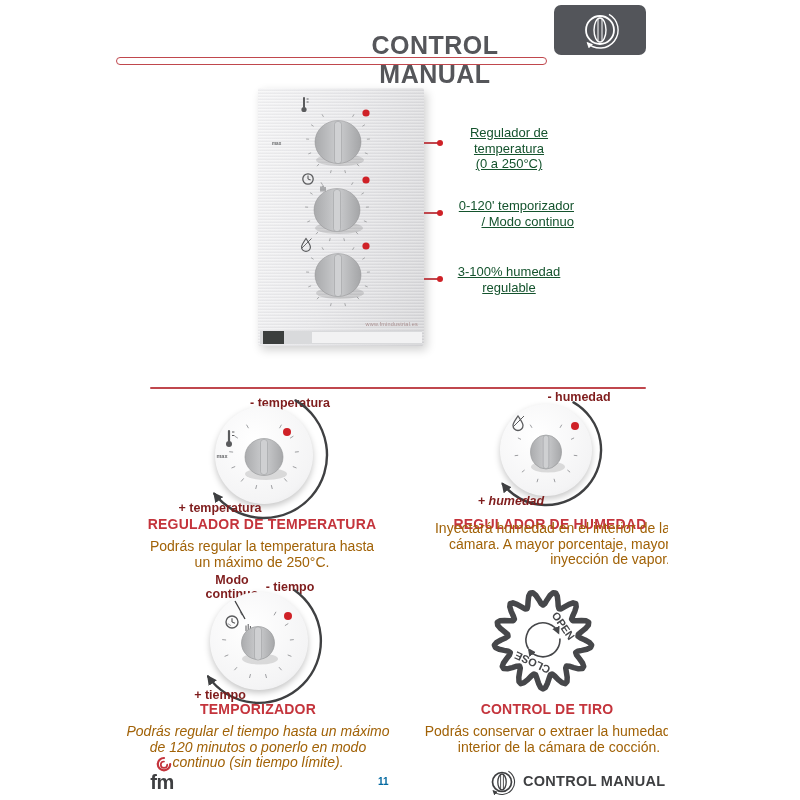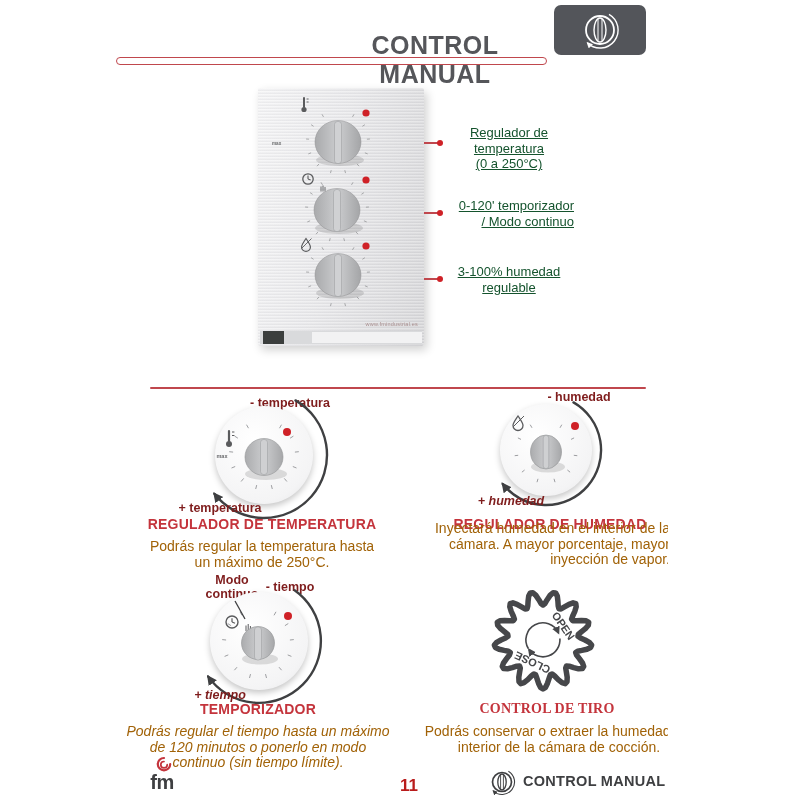--- a/index.html
+++ b/index.html
@@ -34,21 +34,21 @@
   
   .dirlabel{font-size:12.5px;font-weight:bold;color:#7f1d1d;text-align:center;line-height:13.5px;}
   .redhead{font-size:14px;font-weight:bold;color:#c4343c;text-align:center;letter-spacing:.2px;}
   .body{font-size:14px;line-height:15.5px;color:#a16207;text-align:center;}
 
   .disc{filter:drop-shadow(0 3px 3px rgba(0,0,0,.22));}
   svg text{font-family:"Liberation Sans",sans-serif;}
 
   
   .fm{left:140px;top:771px;width:44px;text-align:center;font-size:20px;font-weight:bold;color:#3e3f41;letter-spacing:-.5px;}
-  .page-num{left:378px;top:776px;width:40px;text-align:right;font-size:17px;font-weight:bold;color:#b91c1c;}
+  .page-num{left:378px;top:776px;width:40px;text-align:left;font-size:10px;font-weight:bold;color:#0369a1;}
   .ftitle{left:523px;top:773px;font-size:14.5px;font-weight:bold;color:#3e3f41;letter-spacing:.3px;}
 </style>
 </head>
 <body>
 
 <div id="page">
 
   <div class="abs h1">CONTROL MANUAL</div>
   <div class="abs underline"></div>
   <div class="abs badge">
@@ -313,41 +313,41 @@
       <line x1="0" y1="3" x2="0" y2="-2.5"></line>
         <line x1="2.2" y1="3" x2="2.2" y2="-4"></line>
         <line x1="4.4" y1="3" x2="4.4" y2="-2"></line>
     </g>
     <ellipse cx="86" cy="103" rx="18" ry="5.5" fill="#000" opacity=".12"></ellipse>
     <ellipse cx="84" cy="87" rx="16.5" ry="16.5" fill="url(#kn1)" stroke="#919294" stroke-width=".6"></ellipse>
     <rect x="80.5" y="71" width="7" height="33" rx="3" fill="#cfd0d2" stroke="#97989a" stroke-width=".5"></rect>
     <circle cx="114" cy="60" r="4" fill="#cf2127"></circle>
     <path d="M120.6,34.2 A62,62 0 1 1 34.2,120.6" fill="none" stroke="#3f4042" stroke-width="2.4" stroke-linecap="round" marker-end="url(#ar3)"></path>
   </svg>
-  <div class="abs dirlabel" style="left:160px;top:689px;width:120px;font-style:italic;">+ tiempo</div>
+  <div class="abs dirlabel" style="left:160px;top:689px;width:120px;">+ tiempo</div>
 
   <svg class="abs" style="left:463px;top:560px;" width="160" height="160" viewBox="0 0 160 160">
     <defs>
       <marker id="gar" markerWidth="10" markerHeight="10" refX="6" refY="4" orient="auto" markerUnits="userSpaceOnUse">
         <path d="M0,0 L8,4 L0,8 Z" fill="#46474a"></path>
       </marker>
     </defs>
     <path id="gear-path" fill="#ffffff" stroke="#46474a" stroke-width="5.5" stroke-linejoin="round" d="M122.0,80.0L126.3,82.4L128.6,85.1L127.6,87.5L123.9,89.3L118.8,90.4L114.6,91.2L112.7,92.5L113.6,95.0L116.4,98.6L119.4,102.8L120.7,106.4L119.4,108.6L115.6,108.8L110.7,107.6L106.2,106.2L103.4,106.0L102.7,108.1L103.4,112.2L104.2,117.3L104.0,121.6L102.2,123.6L99.0,122.6L95.2,119.6L91.7,116.0L89.1,114.0L87.4,114.8L86.1,118.3L84.5,123.2L82.5,127.4L80.0,129.0L77.5,127.4L75.5,123.2L73.9,118.3L72.6,114.8L70.9,114.0L68.3,116.0L64.8,119.6L61.0,122.6L57.8,123.6L56.0,121.6L55.8,117.3L56.6,112.2L57.3,108.1L56.6,106.0L53.8,106.2L49.3,107.6L44.4,108.8L40.6,108.6L39.3,106.4L40.6,102.8L43.6,98.6L46.4,95.0L47.3,92.5L45.4,91.2L41.2,90.4L36.1,89.3L32.4,87.5L31.4,85.1L33.7,82.4L38.0,80.0L42.5,78.0L45.0,76.3L44.7,74.4L41.7,71.9L37.7,68.7L34.7,65.3L34.3,62.4L36.9,60.8L41.6,60.4L46.7,60.8L50.3,60.7L51.4,59.2L50.3,56.0L48.2,51.4L46.8,46.8L47.2,43.6L49.9,42.8L54.0,44.3L58.5,46.9L62.0,48.9L64.1,48.7L64.8,45.9L65.1,41.1L65.7,36.1L67.4,32.9L69.9,32.7L72.9,35.4L75.8,39.7L78.1,43.5L80.0,45.0L81.9,43.5L84.2,39.7L87.1,35.4L90.1,32.7L92.6,32.9L94.3,36.1L94.9,41.1L95.2,45.9L95.9,48.7L98.0,48.9L101.5,46.9L106.0,44.3L110.1,42.8L112.8,43.6L113.2,46.8L111.8,51.4L109.7,56.0L108.6,59.2L109.7,60.7L113.3,60.8L118.4,60.4L123.1,60.8L125.7,62.4L125.3,65.3L122.3,68.7L118.3,71.9L115.3,74.4L115.0,76.3L117.5,78.0L122.0,80.0Z"></path>
     <path d="M65.3,88.5 A17,17 0 1 1 95.4,72.8" fill="none" stroke="#46474a" stroke-width="1.6" marker-end="url(#gar)"></path>
     <path d="M96.9,78.5 A17,17 0 0 1 66.1,89.7" fill="none" stroke="#46474a" stroke-width="1.6" marker-end="url(#gar)"></path>
     <g transform="rotate(55 80 80)">
       <text x="80" y="59" text-anchor="middle" font-size="11" font-weight="bold" fill="#46474a">OPEN</text>
     </g>
     <g transform="rotate(205 80 80)">
       <text x="80" y="59" text-anchor="middle" font-size="11" font-weight="bold" fill="#46474a">CLOSE</text>
     </g>
   </svg>
 
   <div class="abs redhead" style="left:108px;top:701px;width:300px;">TEMPORIZADOR</div>
-  <div class="abs redhead" style="left:397px;top:701px;width:300px;font-family:Liberation Serif, serif;">CONTROL DE TIRO</div>
+  <div class="abs redhead" style="left:397px;top:701px;width:300px;">CONTROL DE TIRO</div>
   <div class="abs body" style="left:123px;top:724px;width:270px;font-style:italic;">Podrás regular el tiempo hasta un máximo de 120 minutos o ponerlo en modo continuo (sin tiempo límite).</div>
   <div class="abs body" style="left:424px;top:724px;width:270px;">Podrás conservar o extraer la humedad del interior de la cámara de cocción.</div>
 
   <svg class="abs" style="left:152px;top:756px;" width="24" height="17" viewBox="0 0 24 17">
     <path d="M12,2 a6.2,6.2 0 1 0 6.2,6.2" fill="none" stroke="#c4343c" stroke-width="2.2" stroke-linecap="round"></path>
     <path d="M12,5.5 a3.2,3.2 0 1 0 3.2,3.2" fill="none" stroke="#c4343c" stroke-width="1.7" stroke-linecap="round"></path>
   </svg>
   <div class="abs fm">fm</div>
 
   <div class="abs page-num">11</div>

